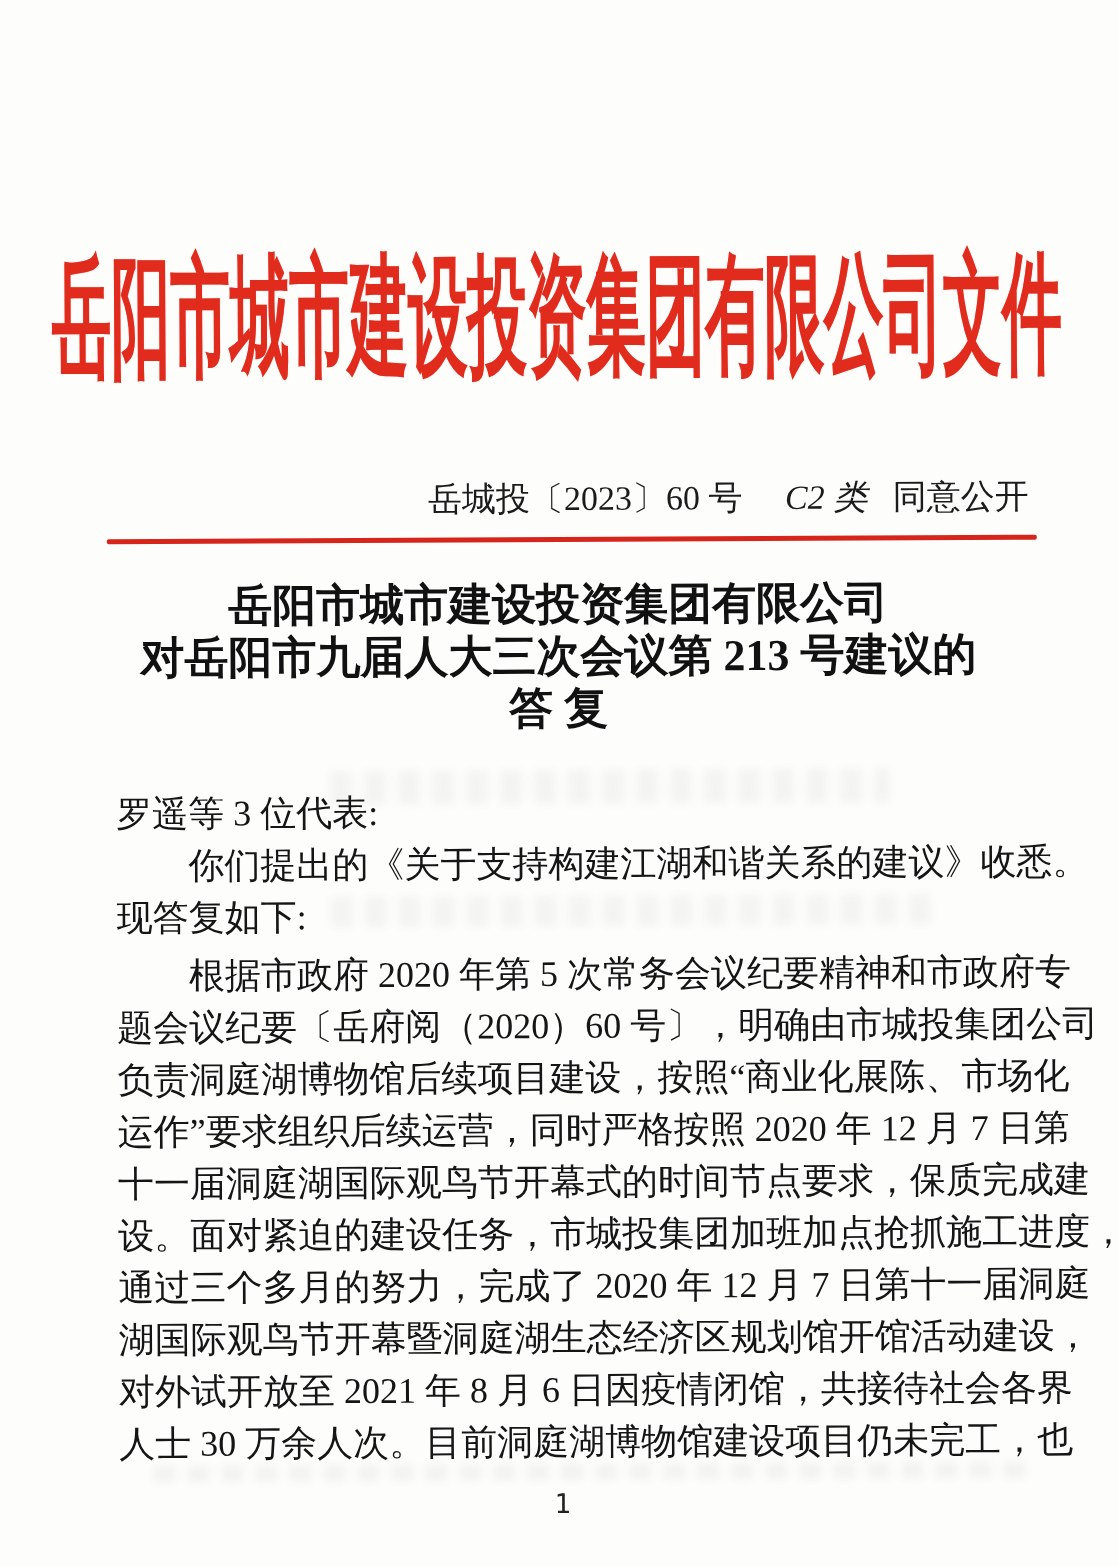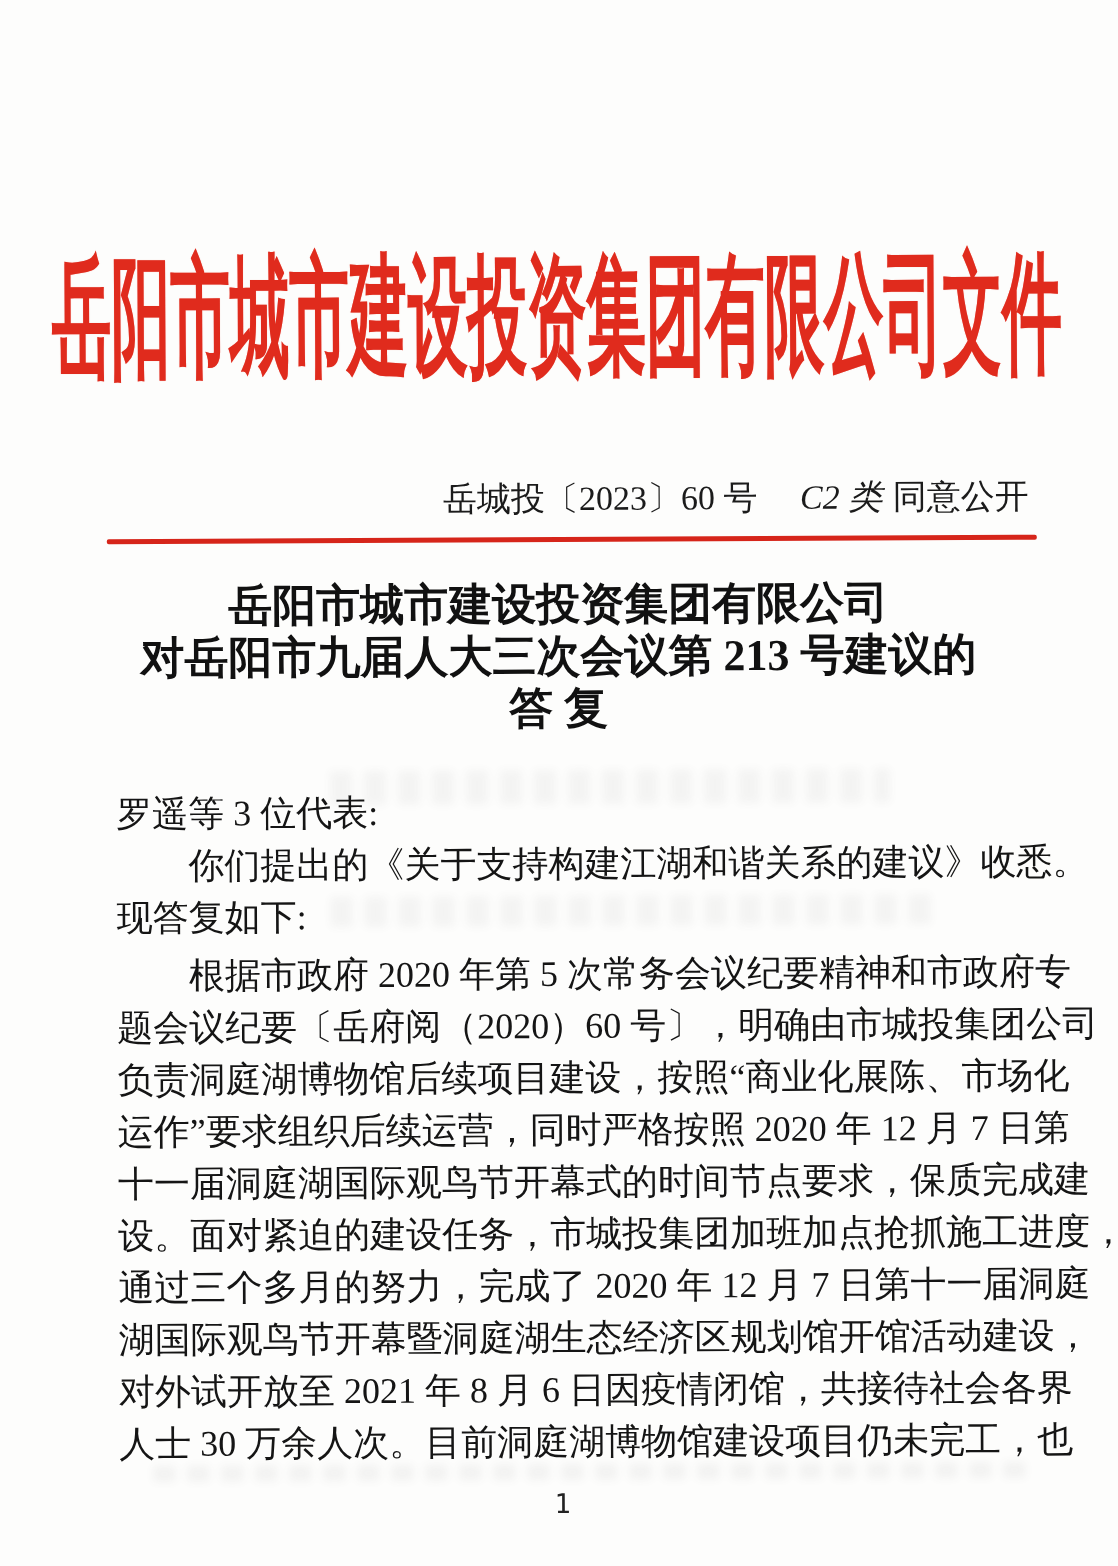--- a/index.html
+++ b/index.html
@@ -50,21 +50,21 @@
   .docref {
     position: absolute;
     top: 476px;
     right: 88px;
     font-size: 34px;
     line-height: 46px;
     white-space: nowrap;
     color: #1b1b1b;
   }
   .docref .gap-wide { margin-left: 34px; font-style: italic; }
-  .docref .gap { margin-left: 2px; }
+  .docref .gap { margin-left: 17px; }
   
   .redrule {
     position: absolute;
     top: 537px;
     left: 108px;
     width: 930px;
     height: 5px;
     background: #d6251a;
     border-radius: 2px;
   }

